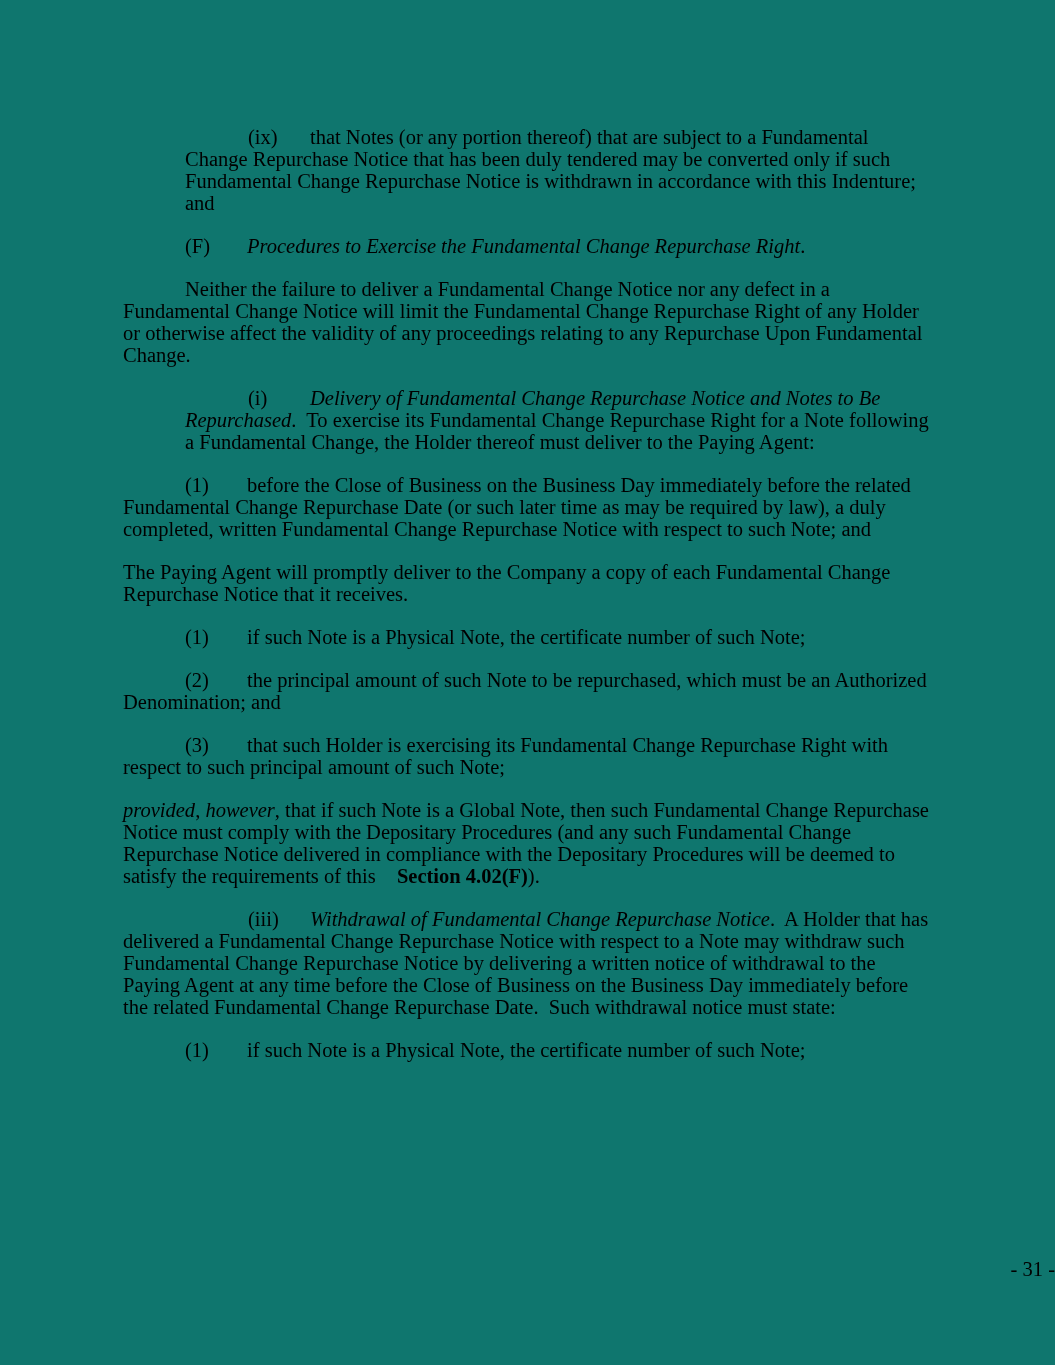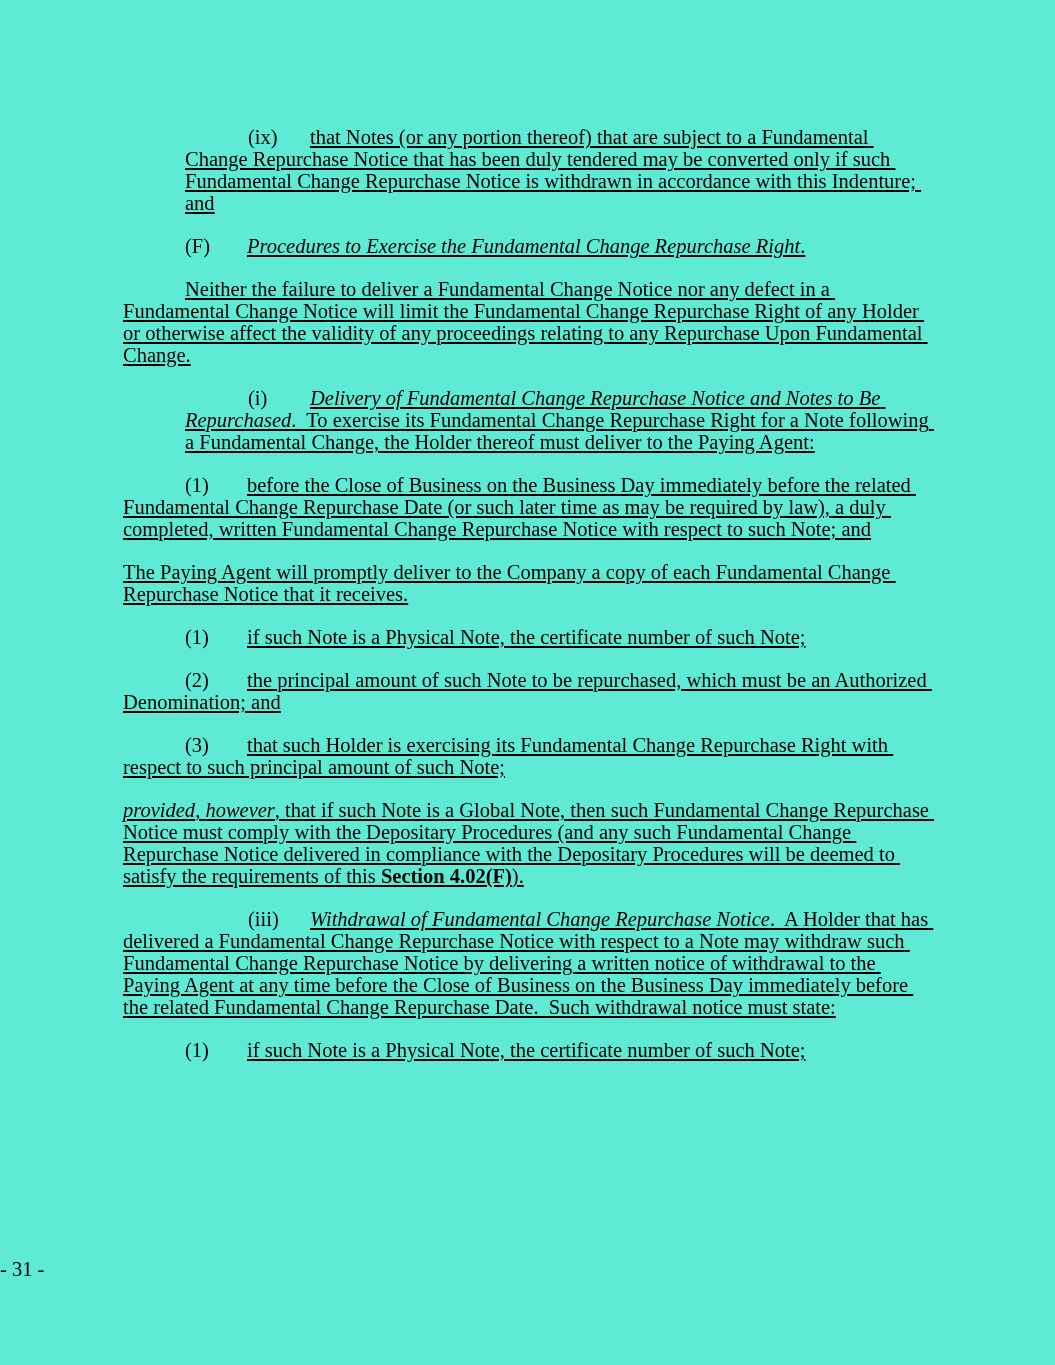--- a/index.html
+++ b/index.html
@@ -4,55 +4,54 @@
 <style>
   html, body {
     margin: 0;
     padding: 0;
     background: #ffffff;
   }
   .page {
     position: relative;
     width: 1055px;
     height: 1365px;
-    background: #5eead4;
+    background: #0f766e;
     box-sizing: border-box;
     padding: 126px 125px 0 123px;
     font-family: "Liberation Serif", "DejaVu Serif", serif;
     font-size: 20.5px;
     line-height: 22px;
     color: #000000;
     overflow: hidden;
-    text-decoration: underline;
   }
   .block {
     margin: 0 0 21px 0;
     white-space: pre-wrap;
   }
   .marker {
     display: inline-block;
     width: 62px;
     text-indent: 0;
     white-space: normal;
   }
   .i { font-style: italic; }
-  .b { font-weight: bold; }
+  .b { font-weight: bold; margin-left: 16px; }
   
   .li-outer { margin-left: 62px;  text-indent: 63px; }   
   .li-f     { text-indent: 62px; }                        
   .li-roman { text-indent: 125px; }                       
   .li-num   { text-indent: 62px; }    
   .p-ind    { text-indent: 62px; }
   .p-flush  { }
   .footer {
     position: absolute;
     left: 0;
     right: 0;
     top: 1258px;
-    text-align: left;
+    text-align: right;
   }
 </style>
 </head>
 <body>
 
 <div class="page">
   <div>
       <div class="block li-outer"><span class="marker">(ix)</span><span>that Notes (or any portion thereof) that are subject to a Fundamental Change Repurchase Notice that has been duly tendered may be converted only if such Fundamental Change Repurchase Notice is withdrawn in accordance with this Indenture; and</span></div>
       <div class="block li-f"><span class="marker">(F)</span><span class="i">Procedures to Exercise the Fundamental Change Repurchase Right</span><span>.</span></div>
       <div class="block p-ind"><span>Neither the failure to deliver a Fundamental Change Notice nor any defect in a Fundamental Change Notice will limit the Fundamental Change Repurchase Right of any Holder or otherwise affect the validity of any proceedings relating to any Repurchase Upon Fundamental Change.</span></div>

